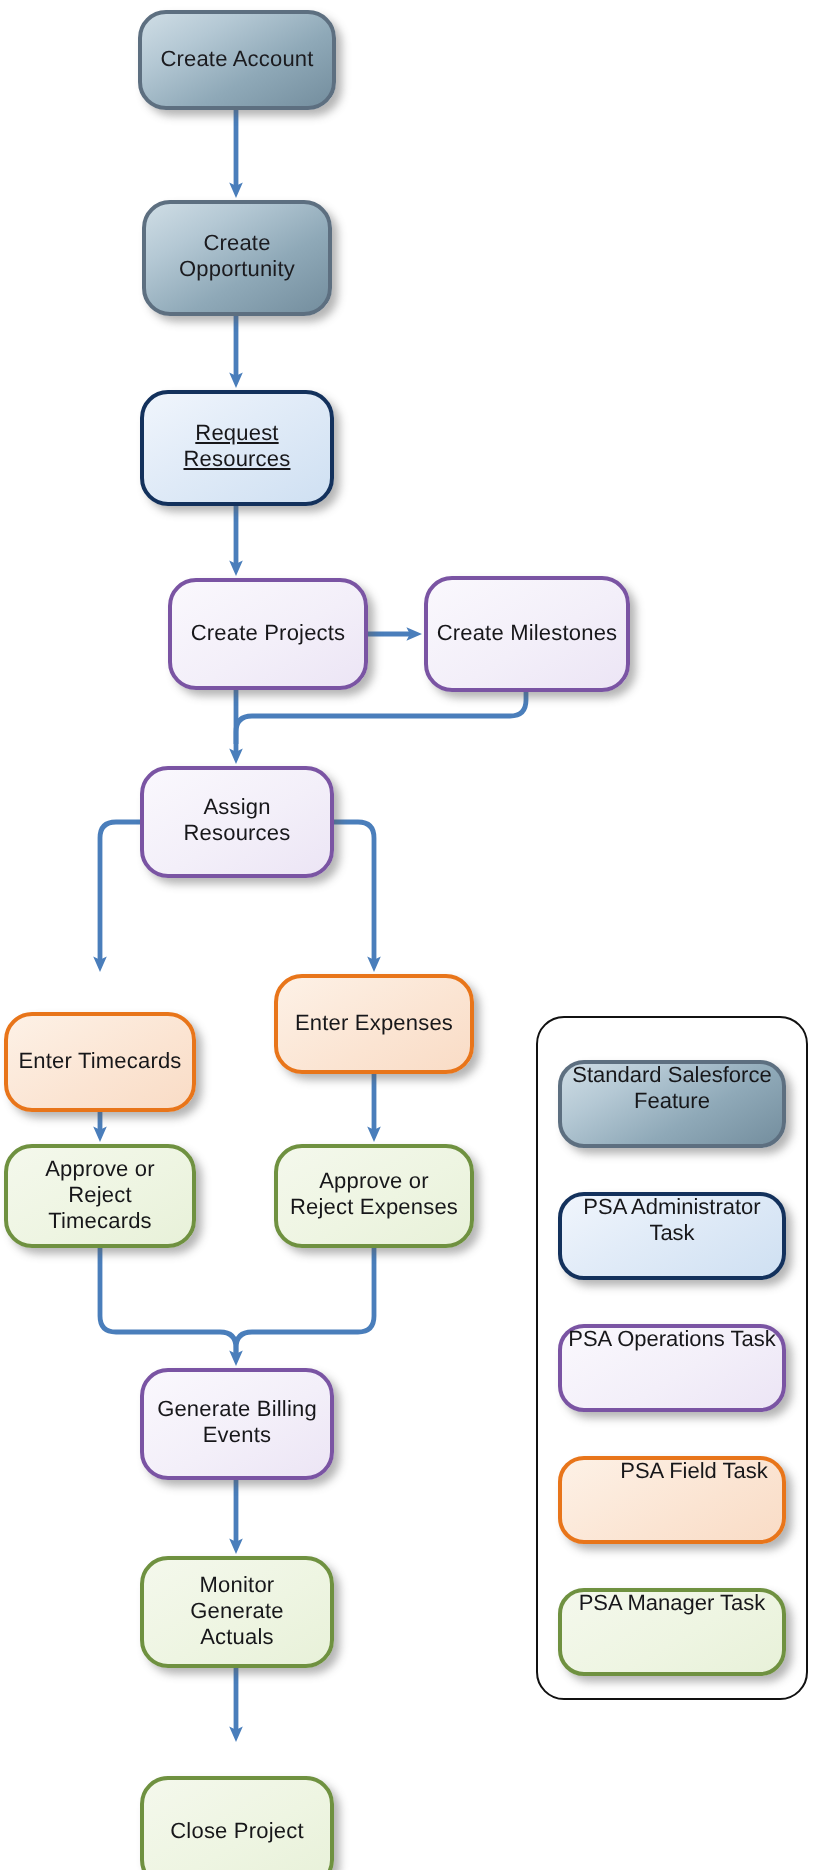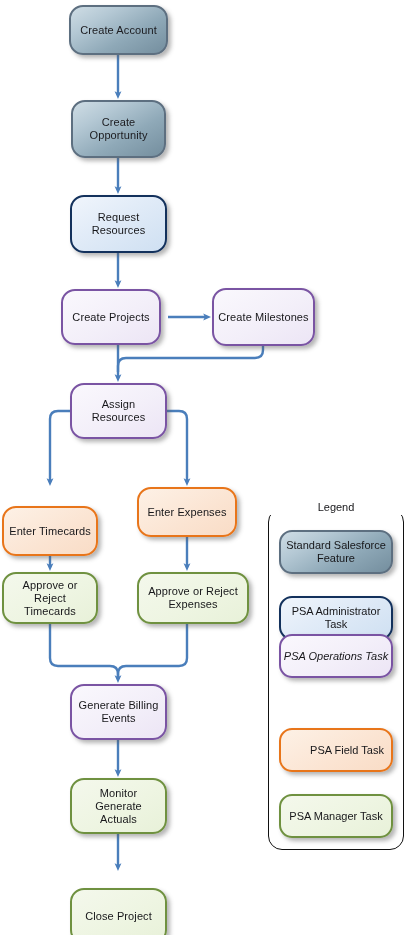--- a/index.html
+++ b/index.html
@@ -95,21 +95,21 @@
     padding: 1px 0 2px 0;
     z-index: 4;
   }
   .legend-item {
     position: absolute;
     box-sizing: border-box;
     left: 279px;
     width: 114px;
     height: 44px;
     display: flex;
-    align-items: center;
+    align-items: flex-start;
     justify-content: center;
     text-align: center;
     border-radius: 13px;
     border-style: solid;
     border-width: 2px;
     font-size: 11px;
     line-height: 13px;
     color: #17171a;
     box-shadow: 3px 3px 4px rgba(90,90,90,0.45);
     z-index: 5;
@@ -146,65 +146,64 @@
     </g>
   </svg>
 
   <div id="nodes-layer">
       <div class="node cat-standard" style="left: 69px; top: 5px; width: 99px; height: 50px; text-align: right;">
         <span>Create Account</span>
       </div>
       <div class="node cat-standard" style="left: 71px; top: 100px; width: 95px; height: 58px;">
         <span>Create Opportunity</span>
       </div>
-      <div class="node cat-admin" style="left: 70px; top: 195px; width: 97px; height: 58px;">
+      <div class="node cat-admin" style="left: 70px; top: 195px; width: 97px; height: 58px; text-decoration: underline;">
         <span>Request Resources</span>
       </div>
-      <div class="node cat-operations" style="left: 61px; top: 289px; width: 100px; height: 56px;">
+      <div class="node cat-operations" style="left: 84px; top: 289px; width: 100px; height: 56px;">
         <span>Create Projects</span>
       </div>
       <div class="node cat-operations" style="left: 212px; top: 288px; width: 103px; height: 58px;">
         <span>Create Milestones</span>
       </div>
       <div class="node cat-operations" style="left: 70px; top: 383px; width: 97px; height: 56px;">
         <span>Assign Resources</span>
       </div>
       <div class="node cat-field" style="left: 2px; top: 506px; width: 96px; height: 50px;">
         <span>Enter Timecards</span>
       </div>
       <div class="node cat-field" style="left: 137px; top: 487px; width: 100px; height: 50px;">
         <span>Enter Expenses</span>
       </div>
       <div class="node cat-manager" style="left: 2px; top: 572px; width: 96px; height: 52px;">
         <span>Approve or Reject Timecards</span>
       </div>
-      <div class="node cat-manager" style="left: 137px; top: 572px; width: 112px; height: 52px;">
+      <div class="node cat-manager" style="left: 137px; top: 572px; width: 100px; height: 52px;">
         <span>Approve or Reject Expenses</span>
       </div>
       <div class="node cat-operations" style="left: 70px; top: 684px; width: 97px; height: 56px; justify-content: center;">
         <span>Generate Billing Events</span>
       </div>
       <div class="node cat-manager" style="left: 70px; top: 778px; width: 97px; height: 56px;">
         <span>Monitor Generate Actuals</span>
       </div>
       <div class="node cat-manager" style="left: 70px; top: 872px; width: 97px; height: 56px; margin-top: 16px;">
         <span>Close Project</span>
       </div>
     </div>
 
-  <div id="legend-title">Legend</div>
   <div id="legend-panel"></div>
   <div id="legend-items">
       <div class="legend-item cat-standard" style="top: 530px;">
         <span>Standard Salesforce Feature</span>
       </div>
       <div class="legend-item cat-admin" style="top: 596px;">
         <span>PSA Administrator Task</span>
       </div>
-      <div class="legend-item cat-operations" style="top: 634px; font-style: italic;">
+      <div class="legend-item cat-operations" style="top: 662px;">
         <span>PSA Operations Task</span>
       </div>
       <div class="legend-item cat-field" style="top: 728px; padding-left: 22px;">
         <span>PSA Field Task</span>
       </div>
       <div class="legend-item cat-manager" style="top: 794px;">
         <span>PSA Manager Task</span>
       </div>
     </div>
 

